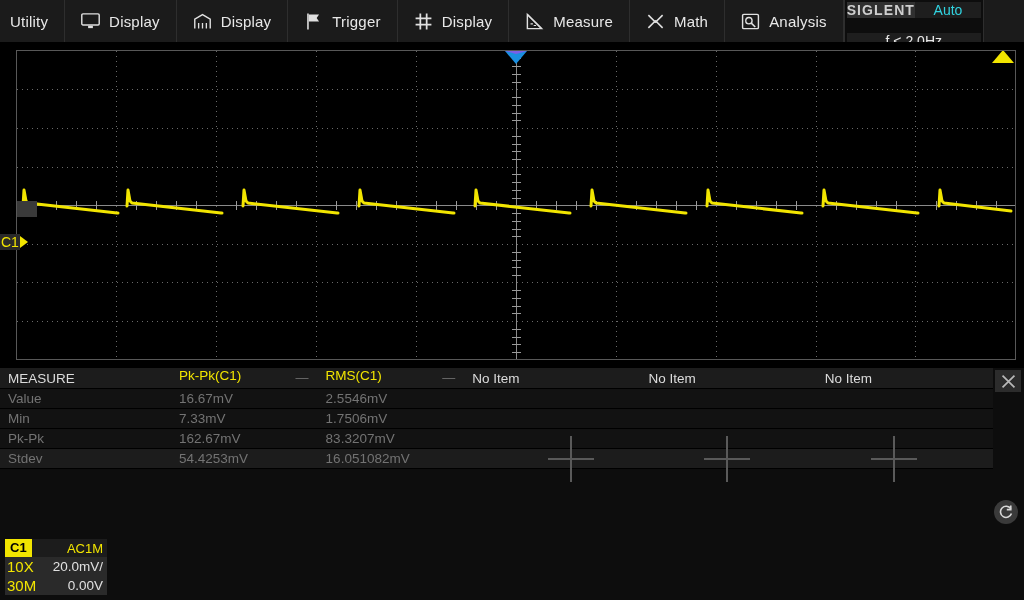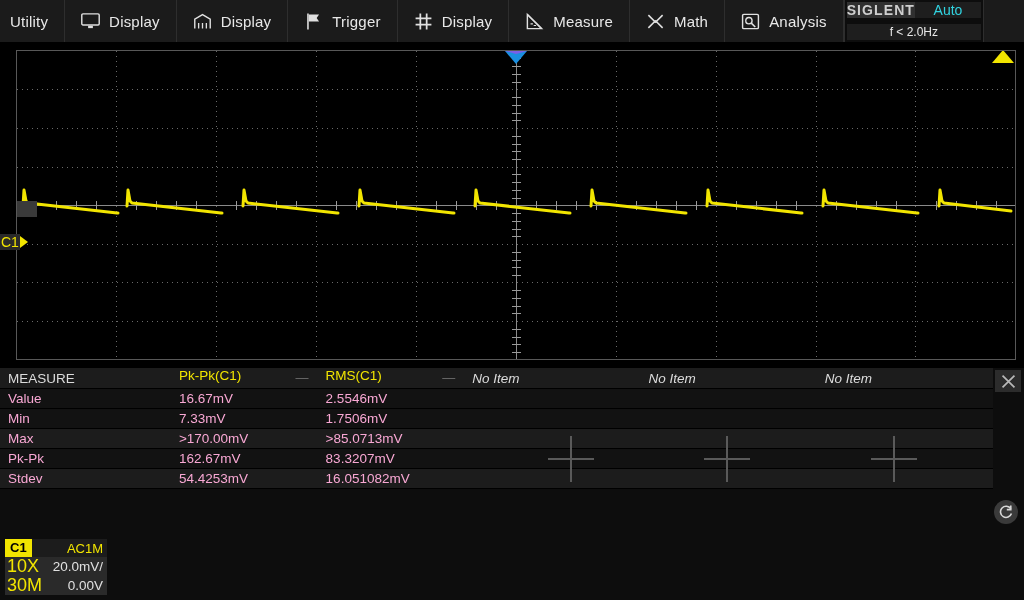--- a/index.html
+++ b/index.html
@@ -36,21 +36,21 @@
     flex:1;display:flex;align-items:center;justify-content:center;
     background:#303030;color:#cfcfcf;font-size:14px;font-weight:bold;
     letter-spacing:1.1px;font-family:"Liberation Sans",sans-serif;
   }
   .auto-badge{
     width:66px;display:flex;align-items:center;justify-content:center;
     background:#1e1e1e;color:#31d3e0;font-size:14px;
   }
   .status-bot{
     height:19px;display:flex;align-items:center;justify-content:center;
-    background:#1e1e1e;color:#e8e8e8;font-size:12px;margin-top:6px;
+    background:#1e1e1e;color:#e8e8e8;font-size:14px;margin-top:15px;
   }
   .chan-menu{
     display:flex;align-items:center;gap:22px;padding:0 20px;height:42px;
     color:#e8e8e8;font-size:15px;background:#1b1b1b;
   }
 
   
   .scope-area{
     position:absolute;left:0;top:42px;width:1024px;height:326px;
     background:#000;
@@ -103,30 +103,30 @@
   .measure-panel{
     position:absolute;left:0;top:368px;width:1024px;height:166px;
     background:#0d0d0d;
   }
   .mtable{
     position:absolute;left:0;top:0;width:993px;
     border-collapse:collapse;table-layout:fixed;
   }
   .mtable td,.mtable th{
     height:20px;font-size:13.5px;font-weight:normal;text-align:left;
-    padding:0 0 0 8px;color:#f9a8d4;vertical-align:middle;
+    padding:0 0 0 8px;color:#737373;vertical-align:middle;
     border-bottom:1px solid #000;
   }
   .mtable tr.hdr td{background:#1c1c1c;color:#dcdcdc;}
   .mtable tr.hdr td.col-meas{color:#f2e500;}
   .mtable tr.odd td{background:#1c1c1c;}
   .mtable tr.even td{background:#121212;}
   .col-lbl{width:162px;}
   .col-d{width:139px;}
-  .col-ni{width:167px;font-style:italic;}
+  .col-ni{width:167px;}
   .dash{float:right;margin-right:9px;color:#6e6e6e;font-size:13px;line-height:20px;}
   .close-btn{
     position:absolute;right:3px;top:2px;width:26px;height:22px;
     background:#2c2c2c;display:flex;align-items:center;justify-content:center;
   }
   .plus-big{position:absolute;width:46px;height:46px;}
   .plus-big::before{content:"";position:absolute;left:0;top:22px;width:46px;height:2px;background:#5a5a5a;}
   .plus-big::after{content:"";position:absolute;left:22px;top:0;width:2px;height:46px;background:#5a5a5a;}
   .refresh-icon{
     position:absolute;right:6px;top:498px;width:24px;height:24px;
@@ -138,21 +138,21 @@
     position:absolute;left:0;top:534px;width:1024px;height:66px;background:#0d0d0d;
   }
   .chan-box{
     position:absolute;left:5px;top:5px;width:102px;height:56px;
     background:#2a2a2a;
   }
   .chan-row1{height:18px;display:flex;align-items:center;background:#1c1c1c;}
   .chan-tag{background:#f2e500;color:#000;font-size:13px;font-weight:bold;padding:0 5px;height:18px;line-height:18px;}
   .chan-cpl{flex:1;text-align:right;padding-right:4px;color:#f2e500;font-size:13px;}
   .chan-row{height:19px;display:flex;align-items:center;padding:0 4px 0 2px;}
-  .chan-l{color:#f2e500;font-size:18px;}
+  .chan-l{color:#f2e500;font-size:15px;}
   .chan-r{flex:1;text-align:right;color:#e0e0e0;font-size:13.5px;}
 </style>
 </head>
 <body>
 
 <div id="app">
 
   <div class="menubar">
 
     <div class="menu-item">
@@ -396,28 +396,20 @@
             <td></td>
       </tr>
       <tr class="even">
         <td>Min</td>
         <td>7.33mV</td>
         <td>1.7506mV</td>
         <td></td>
             <td></td>
             <td></td>
       </tr>
-      <tr class="odd">
-        <td>Max</td>
-        <td>&gt;170.00mV</td>
-        <td>&gt;85.0713mV</td>
-        <td></td>
-            <td></td>
-            <td></td>
-      </tr>
       <tr class="even">
         <td>Pk-Pk</td>
         <td>162.67mV</td>
         <td>83.3207mV</td>
         <td></td>
             <td></td>
             <td></td>
       </tr>
       <tr class="odd">
         <td>Stdev</td>

